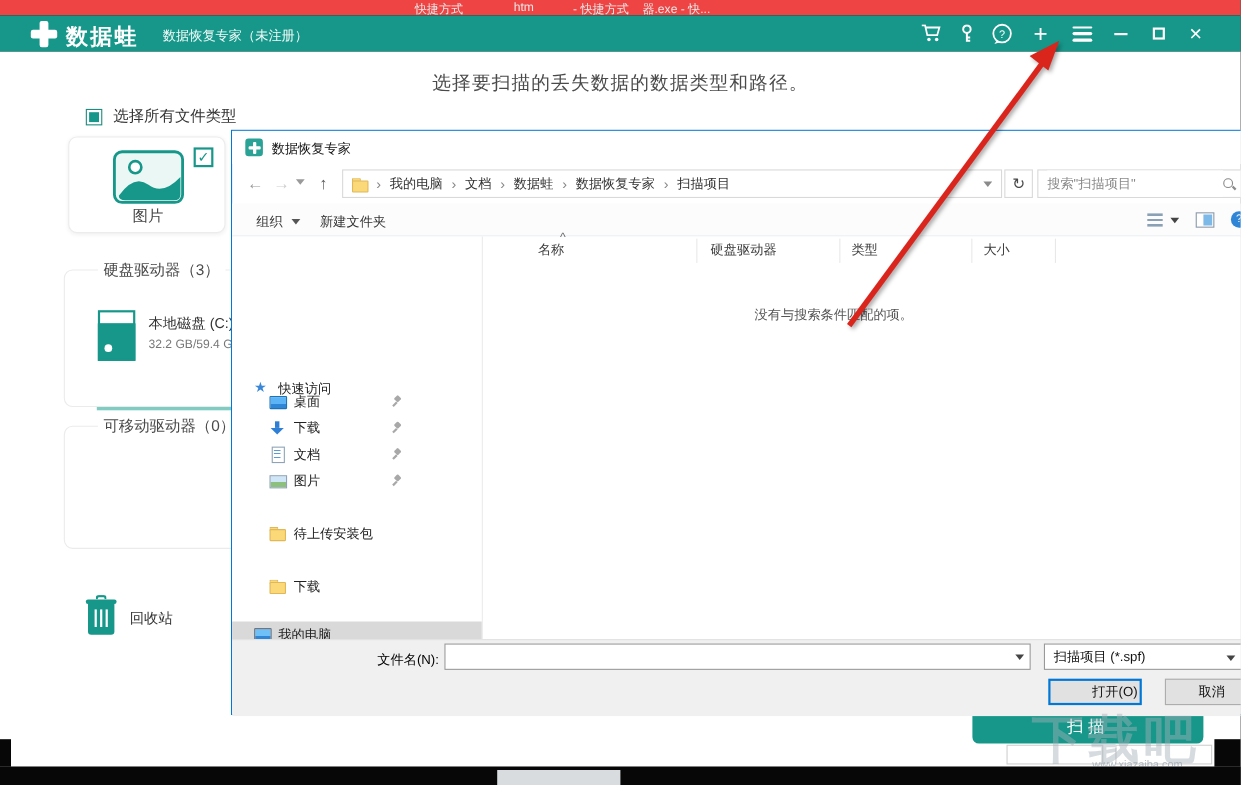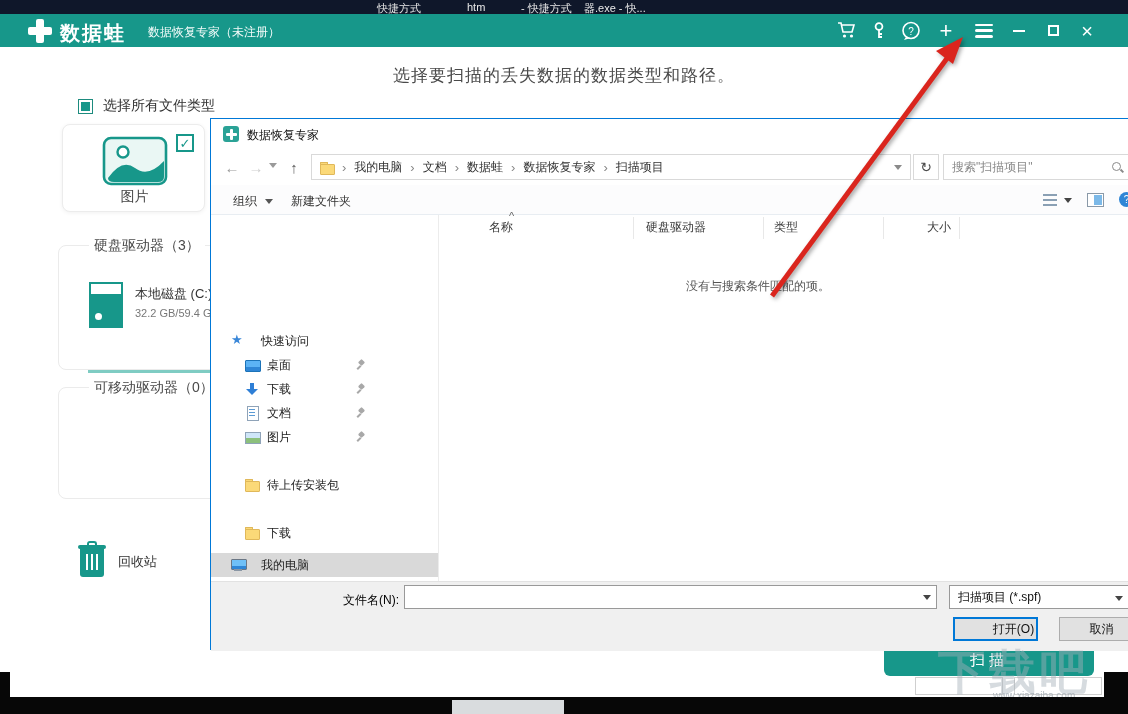--- a/index.html
+++ b/index.html
@@ -1,21 +1,21 @@
 <!DOCTYPE html>
 <html><head>
 <meta charset="utf-8">
 <style>
   * { margin:0; padding:0; box-sizing:border-box; }
   html,body { width:1128px; height:714px; }
   body { font-family:"Liberation Sans","DejaVu Sans",sans-serif; }
   #screen { position:relative; width:1128px; height:714px; background:#000; overflow:hidden; }
 
   
-  .desktop-strip { position:absolute; left:0; top:0; width:1128px; height:14px; background:#0f172a; z-index:1; }
+  .desktop-strip { position:absolute; left:0; top:0; width:1128px; height:14px; background:#ef4444; z-index:1; }
   .desktop-strip span { position:absolute; top:1px; font-size:11px; color:#e8e8e8; white-space:nowrap; }
   .frag-0 { left:377px; } .frag-1 { left:467px; } .frag-2 { left:521px; } .frag-3 { left:584px; }
 
   
   .titlebar { position:absolute; left:0; top:14px; width:1128px; height:33px; background:#17978a; z-index:2; }
   .logo-cross { position:absolute; left:28px; top:5px; width:24px; height:24px; }
   .logo-cross::before { content:""; position:absolute; left:8px; top:0; width:8px; height:24px; background:#fff; border-radius:2px; }
   .logo-cross::after  { content:""; position:absolute; left:0; top:8px; width:24px; height:8px; background:#fff; border-radius:2px; }
   .logo-name { position:absolute; left:60px; top:6px; font-size:20px; font-weight:bold; color:#fff; letter-spacing:2px; }
   .logo-sub  { position:absolute; left:148px; top:10px; font-size:12px; color:#f2fbf9; }
@@ -101,21 +101,21 @@
   .view-caret { position:absolute; left:853px; top:13px; width:0; height:0; border-left:4px solid transparent; border-right:4px solid transparent; border-top:5px solid #444; }
   .ic-previewpane { position:absolute; left:876px; top:8px; width:17px; height:14px; border:1px solid #8a99a8; background:#fff; }
   .ic-previewpane::after { content:""; position:absolute; right:1px; top:1px; bottom:1px; width:55%; background:#7cb9e8; }
   .ic-help-circle { position:absolute; left:908px; top:7px; width:15px; height:15px; border-radius:50%; background:#2f86d6; color:#fff; font-size:10px; display:flex; align-items:center; justify-content:center; }
 
   .dlg-main { position:absolute; left:0; top:96px; width:100%; height:366px; background:#fff; }
   .dlg-nav { position:absolute; left:0; top:0; width:227px; height:100%; }
   .nav-row { position:absolute; left:0; width:227px; height:24px; display:flex; align-items:center; }
   .nav-row.sel { background:#d9d9d9; }
   .nav-row .lbl { font-size:12px; color:#222; white-space:nowrap; }
-  .nav-ind-root { padding-left:20px; gap:16px; }
+  .nav-ind-root { padding-left:20px; gap:8px;margin-top:12px; }
   .nav-ind-child { padding-left:34px; gap:8px; }
   .pin-icon { position:absolute; right:72px; width:10px; height:10px; }
   .pin-icon::before { content:""; position:absolute; left:3px; top:0; width:5px; height:5px; background:#a8a8a8; border-radius:1px; transform:rotate(45deg); }
   .pin-icon::after { content:""; position:absolute; left:2px; top:5px; width:2px; height:5px; background:#a8a8a8; transform:rotate(45deg); }
   .vsep { position:absolute; left:227px; top:0; width:1px; height:100%; background:#ececec; }
 
   
   .nic { position:relative; display:inline-block; width:14px; height:14px; flex:0 0 14px; }
   .ic-star::before { content:"\2605"; position:absolute; left:0; top:-2px; font-size:13px; color:#3a87d8; }
   .ic-desktop::before { content:""; position:absolute; left:0; top:2px; width:14px; height:10px; background:linear-gradient(to bottom,#5cb3f5 0 60%,#2f86d6 60%); border:1px solid #1c73b8; border-radius:1px; }
@@ -128,21 +128,21 @@
   .ic-folder::after { content:""; position:absolute; left:0; top:3px; width:13px; height:9px; background:#fbd978; border:1px solid #e0b85a; border-radius:1px; }
   .ic-video::before { content:""; position:absolute; left:0; top:1px; width:13px; height:11px; background:#3f5266; border-radius:1px; }
   .ic-video::after { content:""; position:absolute; left:1.5px; top:2px; width:2px; height:9px; background:repeating-linear-gradient(to bottom,#fff 0 1.5px,transparent 1.5px 3.5px); box-shadow:8px 0 0 #fff0, 8px 0 0 0 transparent; }
   .ic-video i { position:absolute; right:1.5px; top:2px; width:2px; height:9px; background:repeating-linear-gradient(to bottom,#fff 0 1.5px,transparent 1.5px 3.5px); }
   .ic-computer::before { content:""; position:absolute; left:0; top:1px; width:14px; height:9px; background:linear-gradient(to bottom,#6fc0f7 0 65%,#2f86d6 65%); border:1px solid #6b7785; border-radius:1px; }
   .ic-computer::after { content:""; position:absolute; left:3px; top:11px; width:8px; height:2px; background:#8a97a5; }
   .ic-network::before { content:""; position:absolute; left:1px; top:1px; width:11px; height:11px; border-radius:50%; background:radial-gradient(circle at 35% 35%,#7bb9ef,#2f86d6); }
 
   
   .col-header { position:absolute; top:4px; font-size:12px; color:#3b3b3b; }
-  .col-0 { left:278px; } .col-1 { left:435px; } .col-2 { left:563px; } .col-3 { left:716px; }
+  .col-0 { left:278px; } .col-1 { left:435px; } .col-2 { left:563px; } .col-3 { left:683px; }
   .sort-glyph { position:absolute; left:298px; top:-5px; font-size:11px; color:#666; }
   .col-sep { position:absolute; top:2px; width:1px; height:22px; background:#e8e8e8; }
   .cs-0 { left:422px; } .cs-1 { left:552px; } .cs-2 { left:672px; } .cs-3 { left:748px; }
   .empty-msg { position:absolute; left:475px; top:28px; font-size:12px; color:#555; white-space:nowrap;margin-top:35px; }
 
   .dlg-bottom { position:absolute; left:0; top:462px; width:100%; height:70px; background:#f0f0f0; border-top:1px solid #e2e2e2; }
   .fname-label { position:absolute; left:100px; top:10px; width:88px; text-align:right; font-size:12px; color:#000000; }
   .fname-input { position:absolute; left:193px; top:3px; width:533px; height:24px; border:1px solid #999; background:#fff; font-size:12px; padding:0 22px 0 6px; outline:none; font-family:inherit; }
   .fname-caret { position:absolute; left:712px; top:13px; width:0; height:0; border-left:4px solid transparent; border-right:4px solid transparent; border-top:5px solid #444; }
   .ftype-select { position:absolute; left:738px; top:3px; width:195px; height:24px; border:1px solid #999; background:#fff; display:flex; align-items:center; padding-left:8px; font-size:12px; color:#111; }

